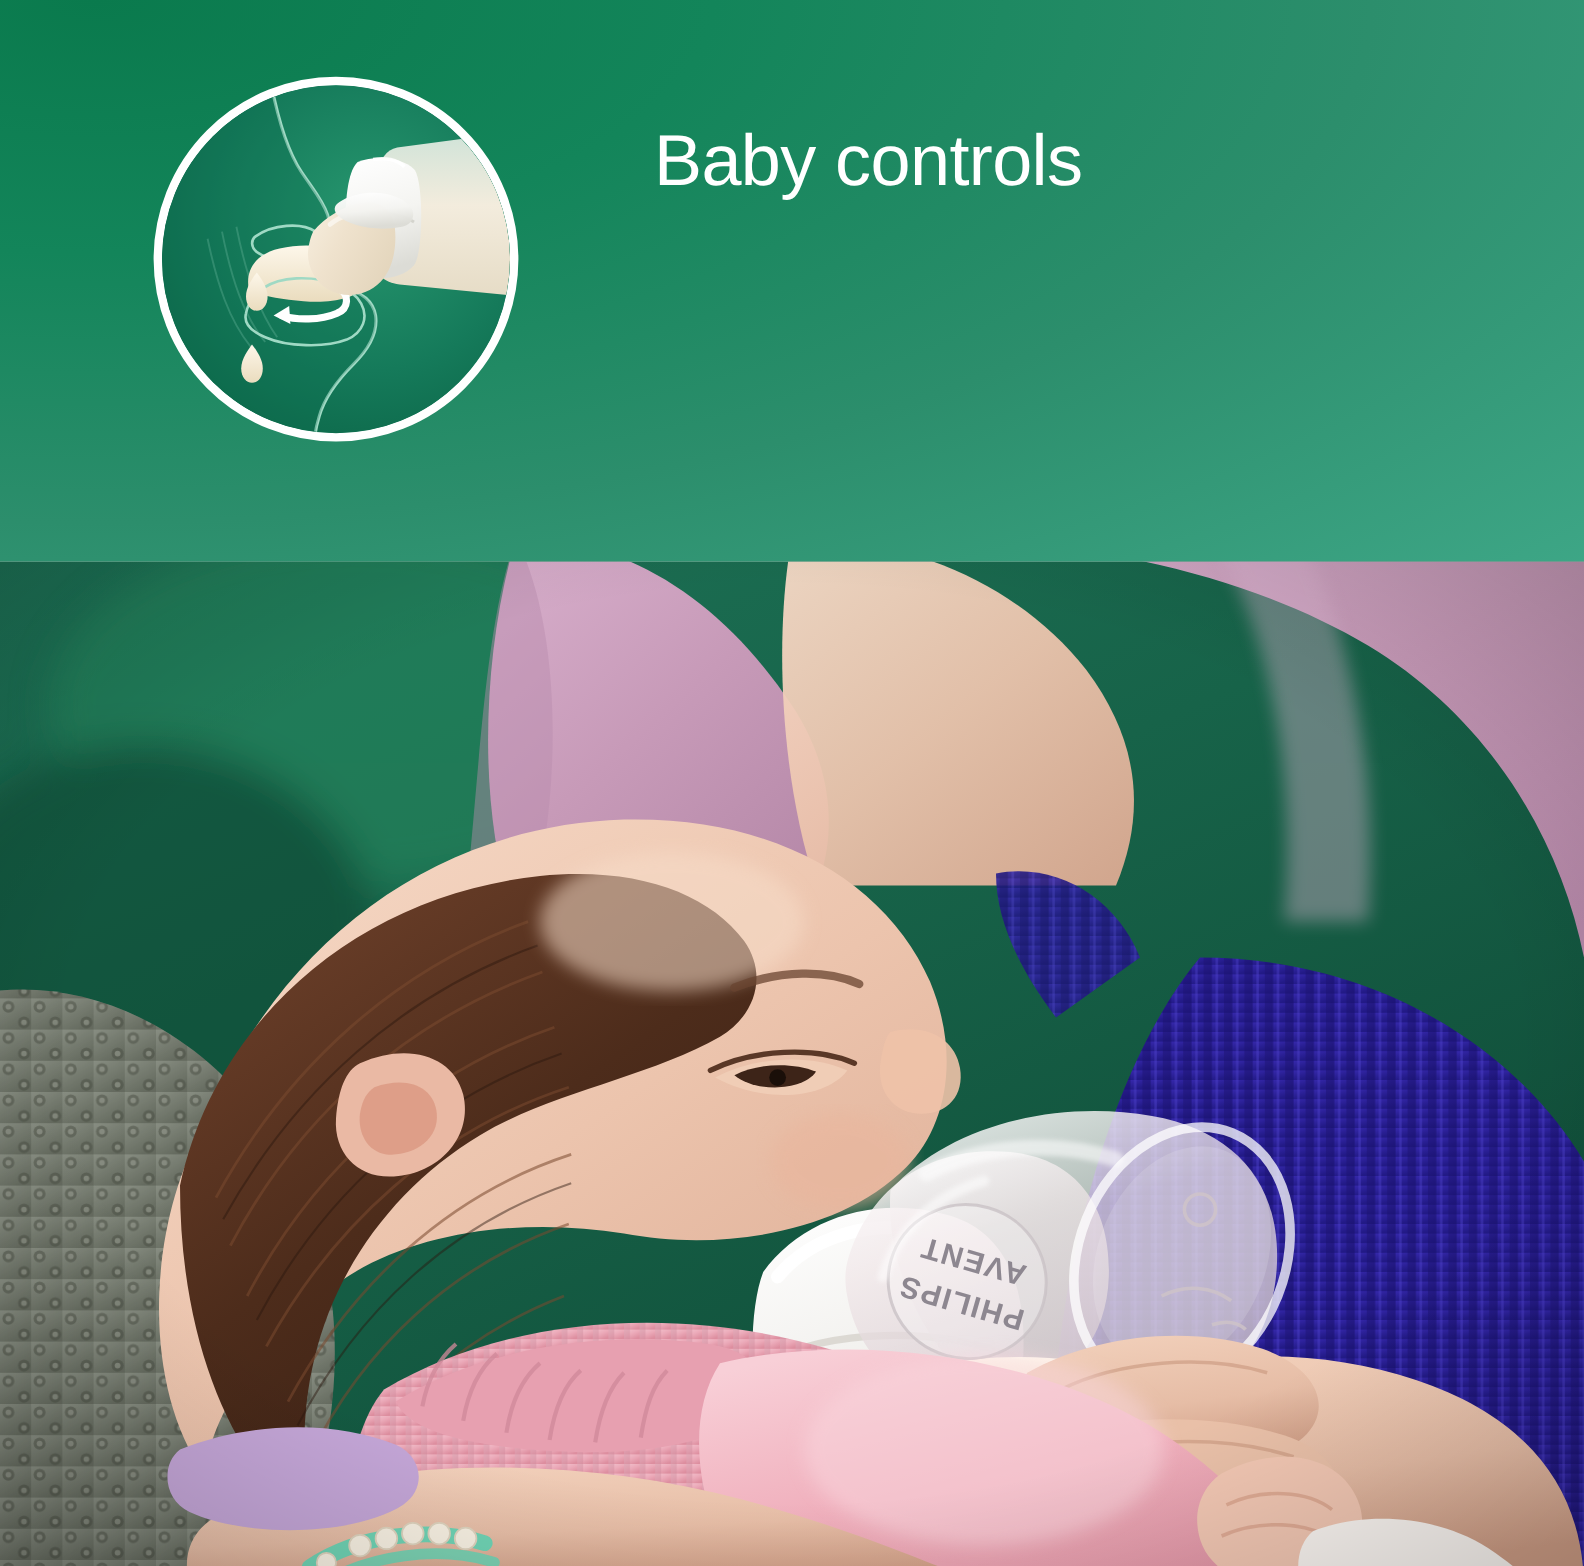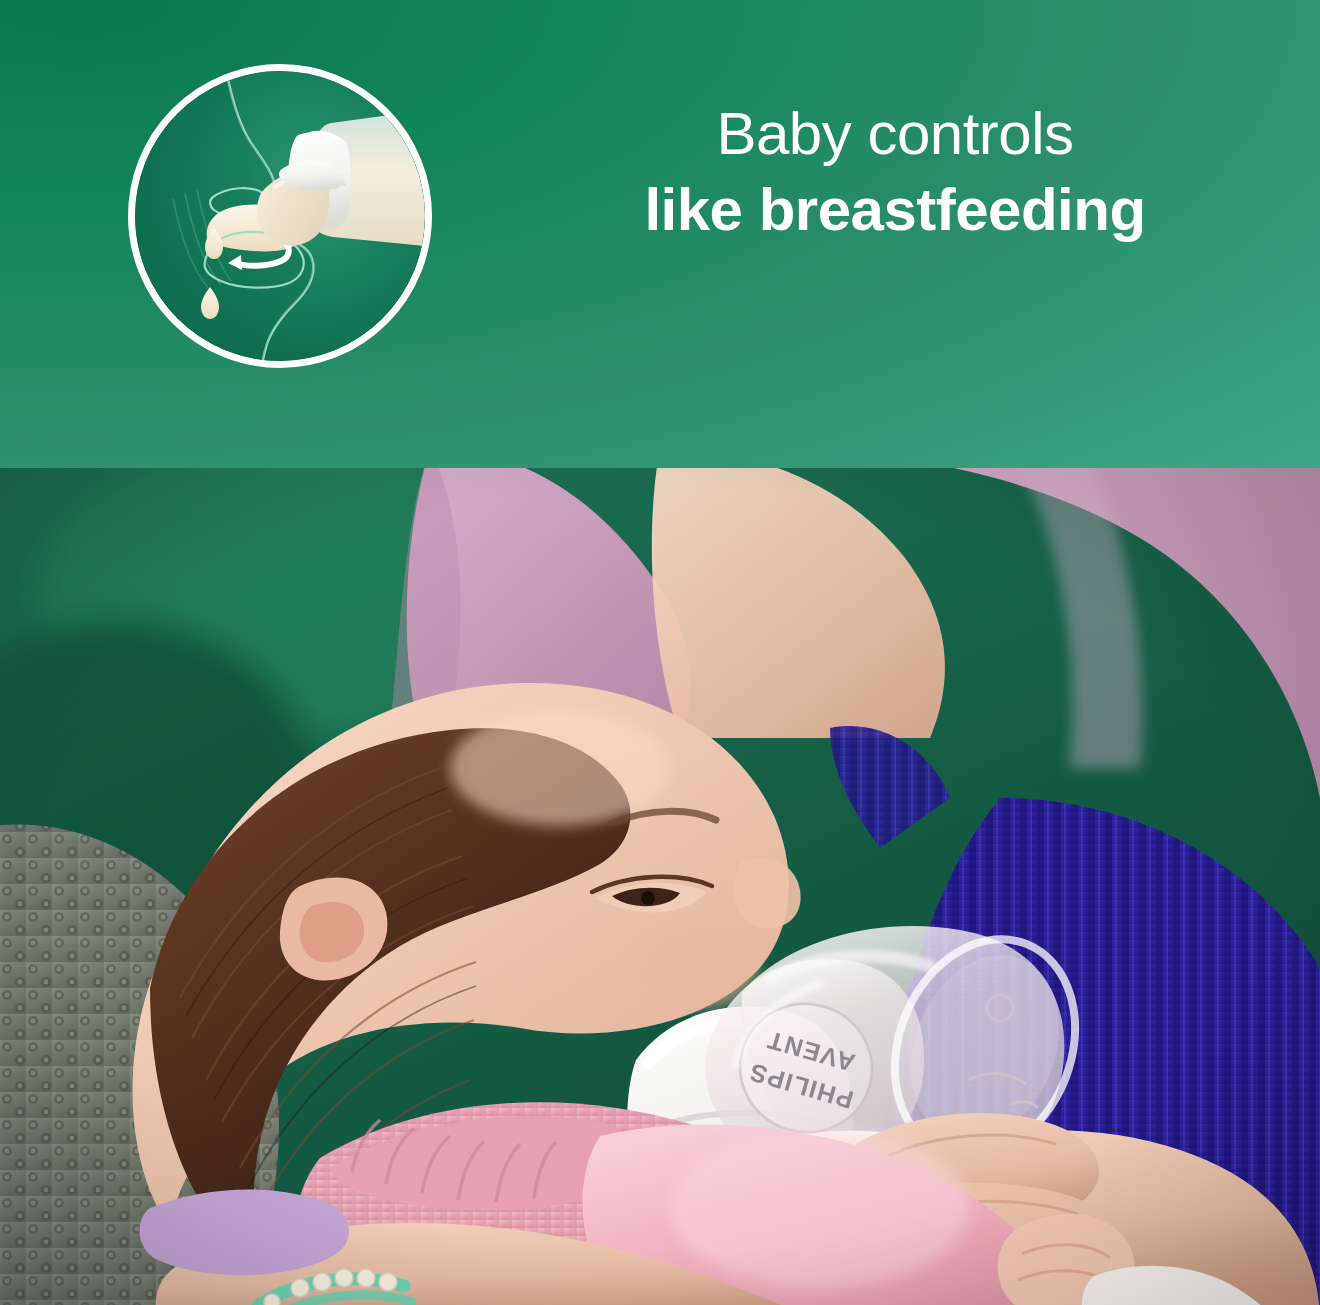--- a/index.html
+++ b/index.html
@@ -5,21 +5,20 @@
 <style>
   html,body{margin:0;padding:0;background:#ffffff;}
   body{font-family:"Liberation Sans","DejaVu Sans",sans-serif;}
 
   .ad-card{
     position:relative;
     width:1320px;
     height:1305px;
     overflow:hidden;
     background:#ffffff;
-    text-align:center;
   }
 
   
   .banner{
     position:absolute;
     left:0; top:0;
     width:1320px;
     height:468px;
     background:
       radial-gradient(130% 150% at 6% 0%, #0a7a4d 0%, #13855a 30%, #2c8e6c 62%, #3ea787 100%);
@@ -168,21 +167,20 @@
 
             <path d="M150 96 C 168 86, 194 88, 206 100 C 212 106, 210 116, 200 118
                      C 180 122, 156 118, 146 108 C 142 103, 144 99, 150 96 Z" fill="url(#collarGrad)" opacity="0.97"></path>
           </g>
         </svg>
       </div>
     </div>
 
     <div class="headline">
       <span class="ln">Baby controls</span>
-      <span class="ln"><b>like breastfeeding</b></span>
     </div>
   </div>
 
   <div class="photo">
     <svg viewBox="0 0 1320 837" xmlns="http://www.w3.org/2000/svg" preserveAspectRatio="xMidYMid slice" aria-hidden="true">
       <defs>
         <linearGradient id="bkGreen" x1="0%" y1="0%" x2="70%" y2="100%">
           <stop offset="0%" stop-color="#1d7256"></stop>
           <stop offset="45%" stop-color="#176349"></stop>
           <stop offset="100%" stop-color="#0f4a36"></stop>

